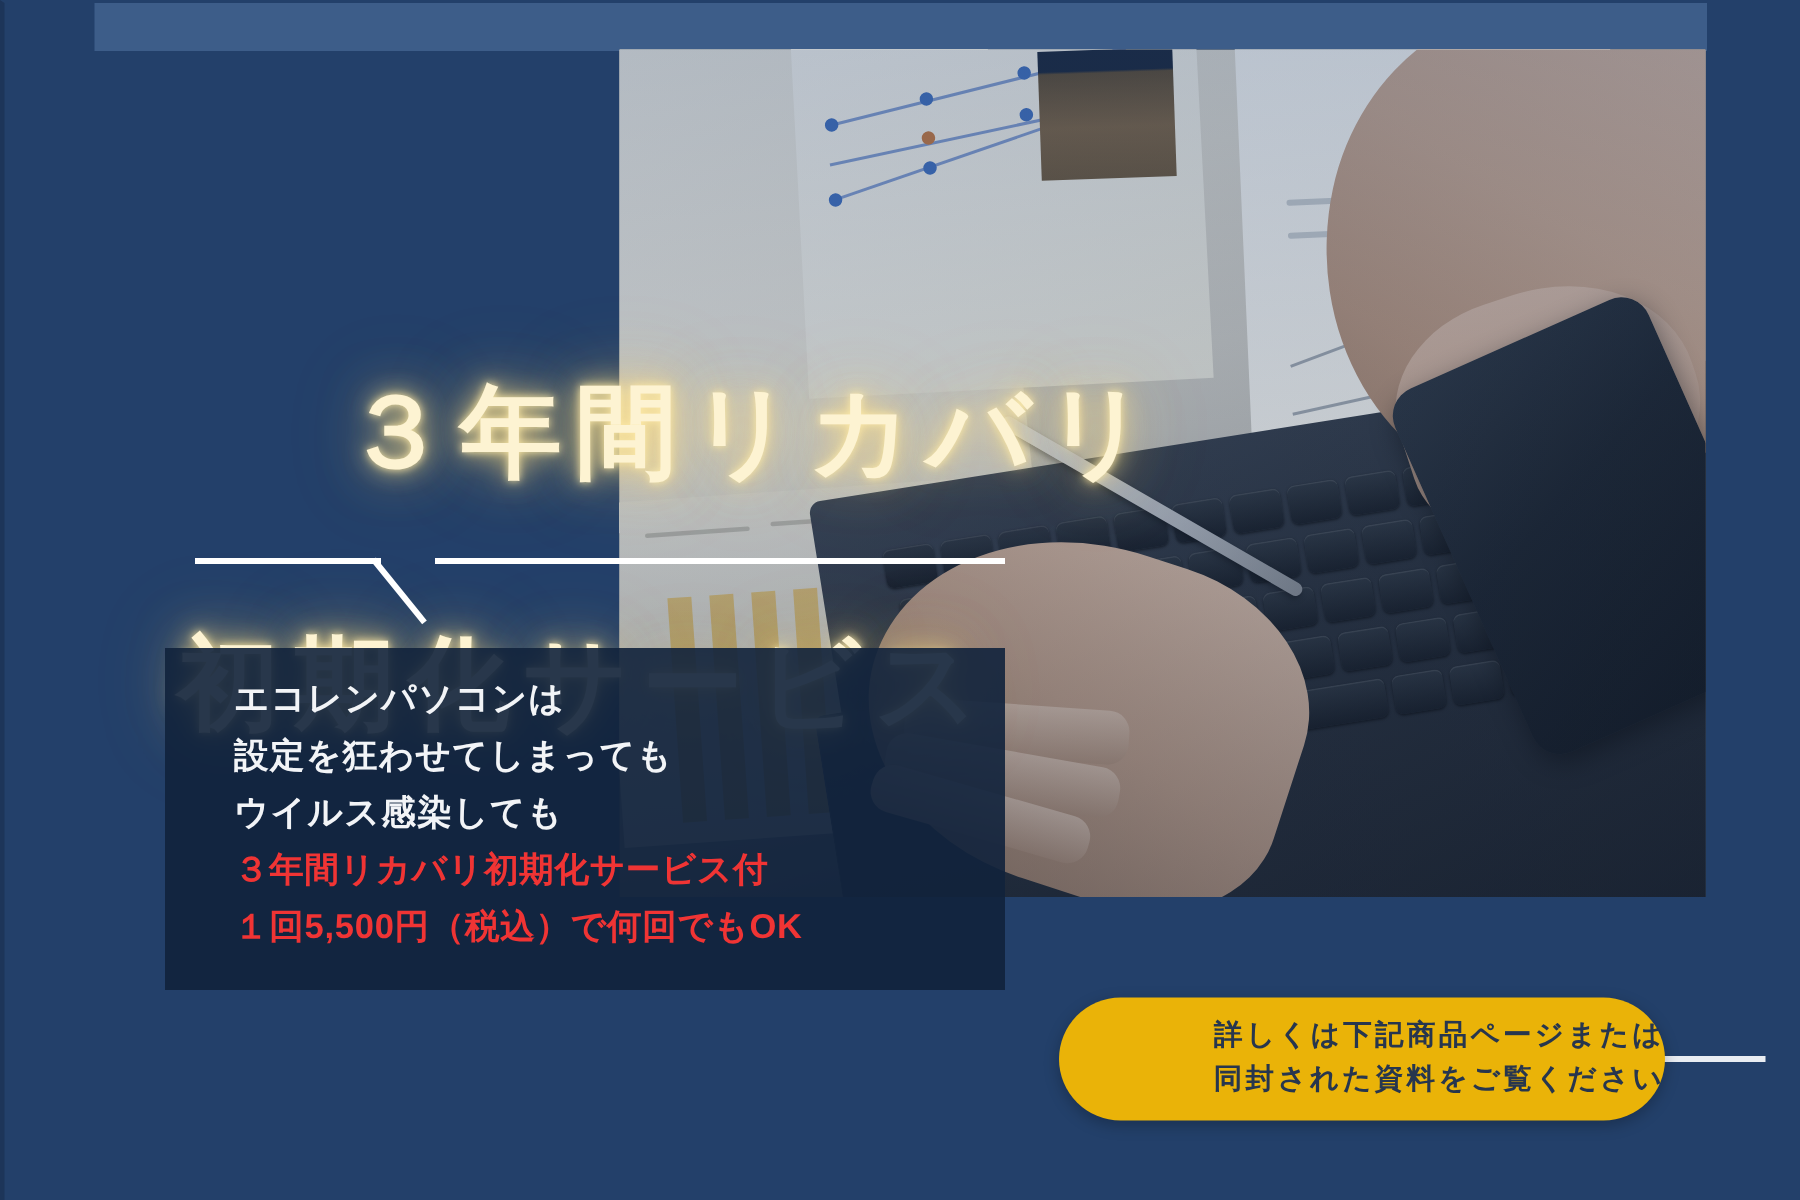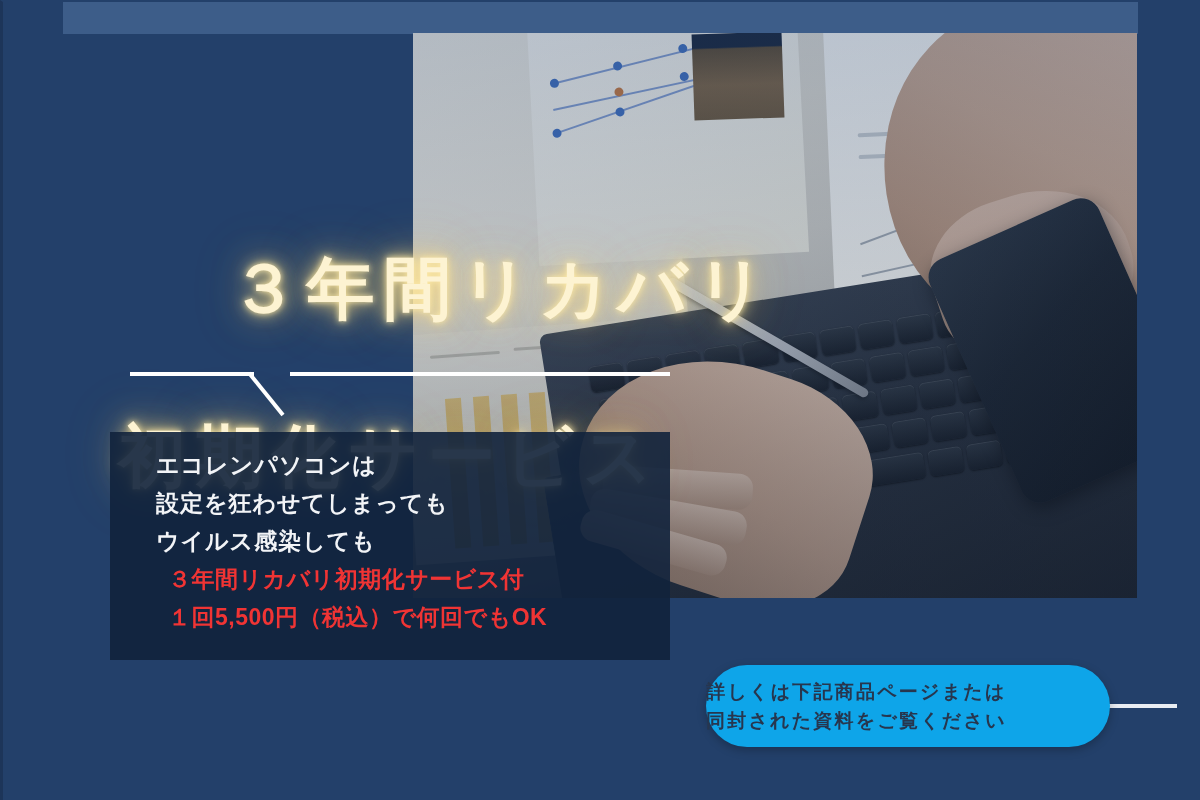--- a/index.html
+++ b/index.html
@@ -201,28 +201,29 @@
     position:absolute; left:110px; top:432px; width:560px; height:228px;
     background:rgba(17,34,60,.90);
   }
   .infobox .lines {
     position:absolute; left:46px; top:14px; width:520px;
   }
   .infobox .row {
     font-size:23px; line-height:38px; font-weight:700;
     color:#f2f4f7; letter-spacing:1px; white-space:nowrap;
   }
-  .infobox .row.red { color:#f03434; letter-spacing:.5px;margin-left:12px; }
+  .infobox .row.red { color:#f03434; letter-spacing:.5px; }
 
   
   .pill {
     position:absolute; left:706px; top:665px; width:404px; height:82px;
-    background:#0ea5e9; border-radius:41px;
-    display:flex; align-items:center; justify-content:flex-start;
+    background:#eab308; border-radius:41px;
+    display:flex; align-items:center; justify-content:flex-end;
     box-shadow:0 3px 10px rgba(0,0,0,.25);
+    font-family:Liberation Mono, monospace;
   }
   .pill .ptext {
     color:#27364e; font-size:19px; font-weight:700;
     line-height:29px; letter-spacing:2.2px; text-align:center; white-space:pre;
   }
   .pill-line {
     position:absolute; left:1063px; top:704px; width:114px; height:4px;
     background:#e9edf2;
   }
 

